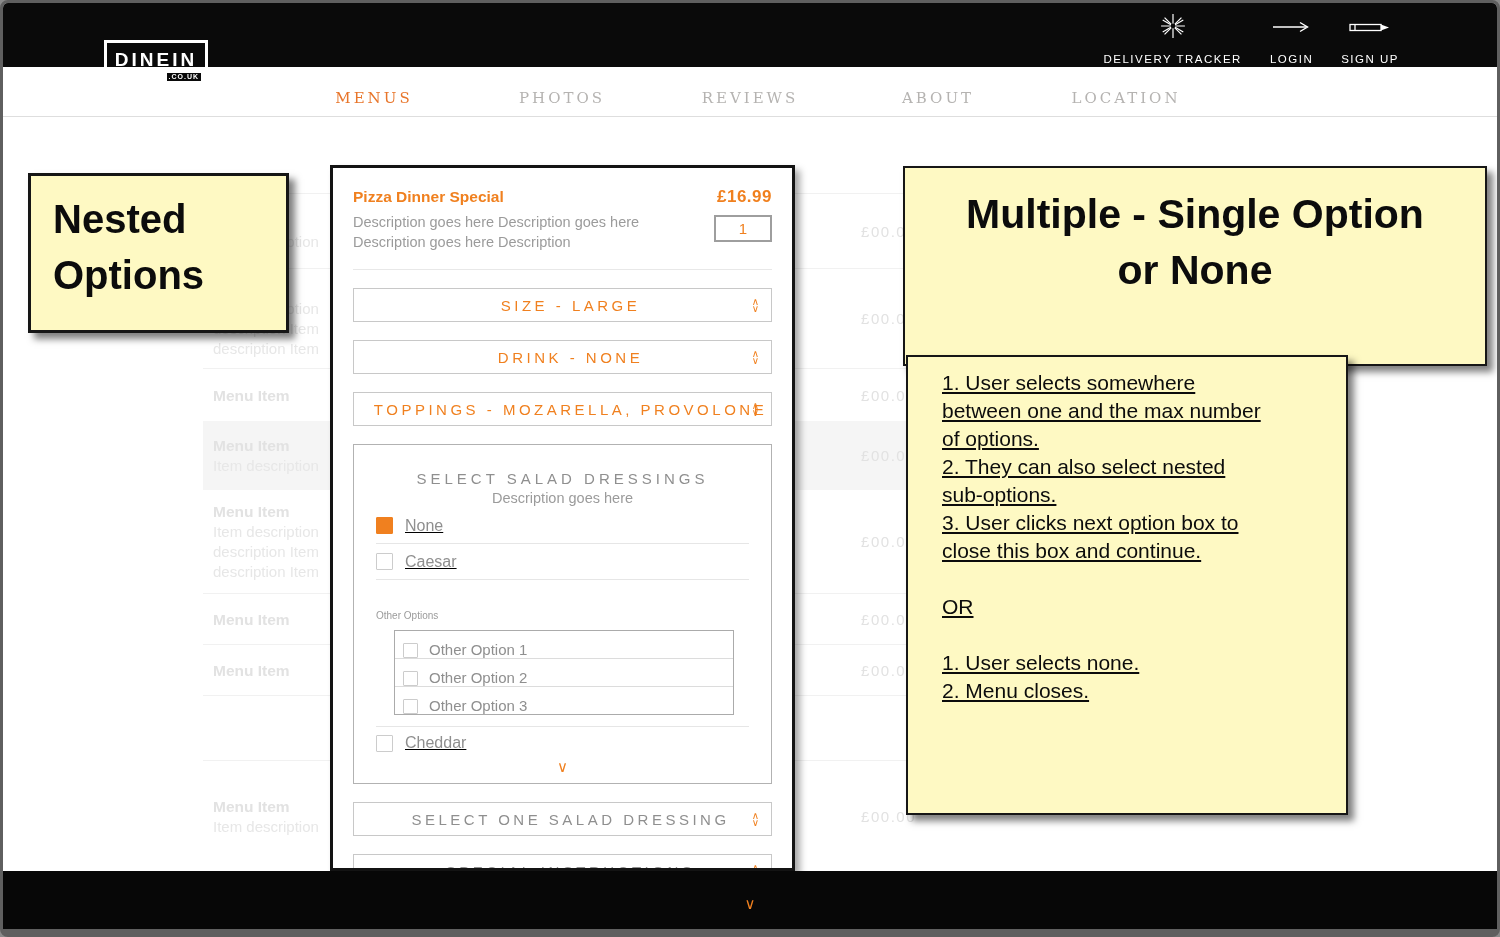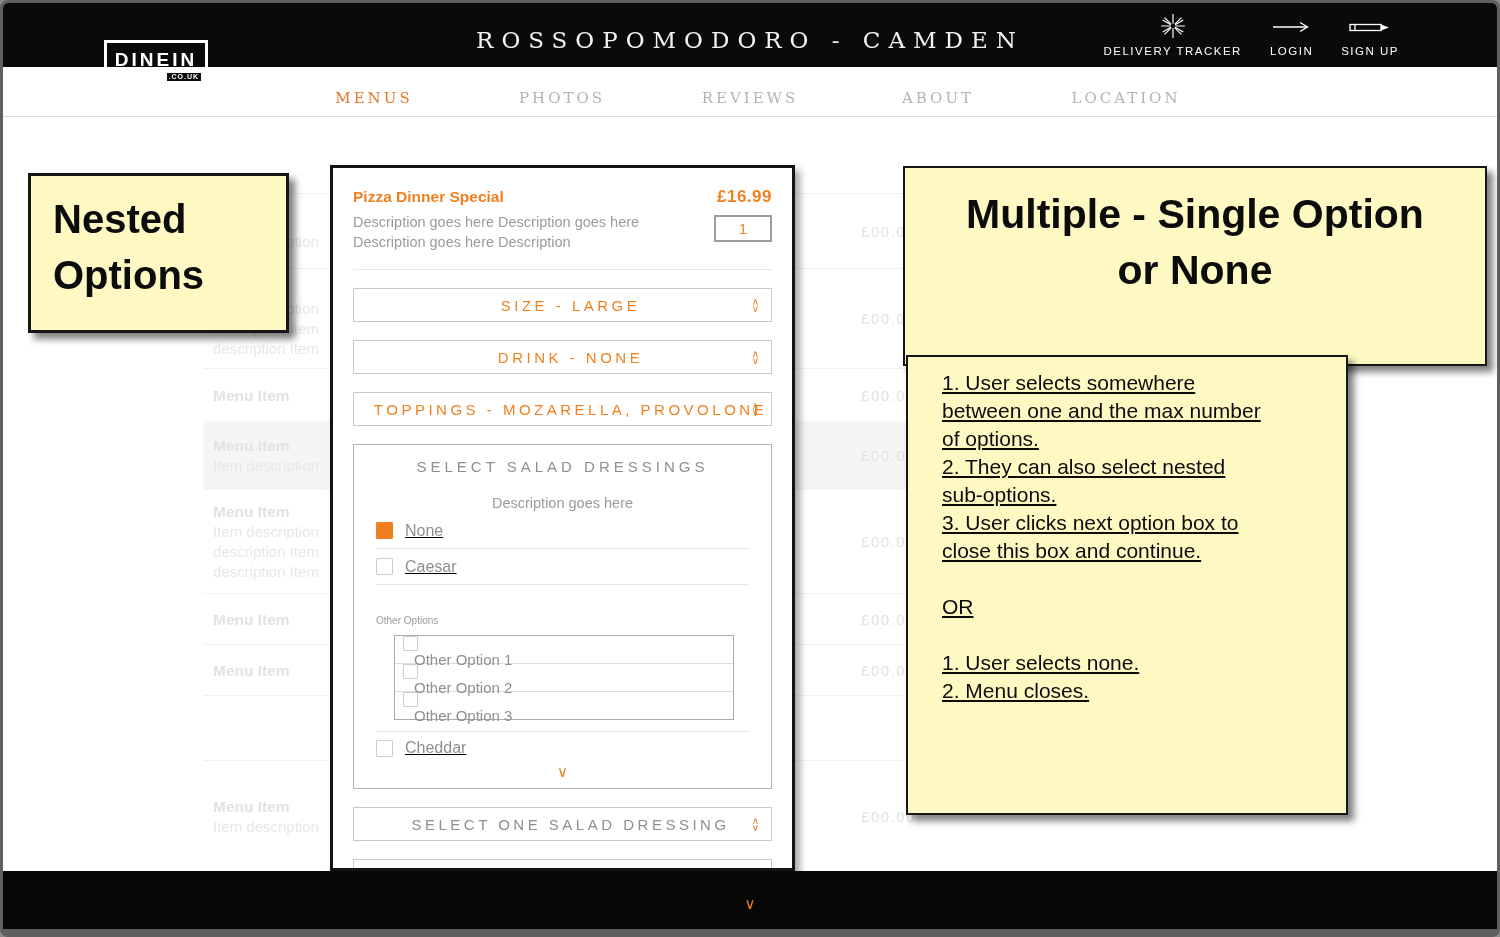--- a/index.html
+++ b/index.html
@@ -10,21 +10,21 @@
   
   .topbar{position:absolute;left:0;top:0;width:100%;height:64px;background:#0a0a0a;z-index:35;}
   .logo{position:absolute;left:101px;top:13px;width:104px;height:38px;border:3px solid #fff;
         box-sizing:border-box;color:#fff;text-align:center;font-weight:bold;font-size:19px;
         letter-spacing:3px;line-height:33px;cursor:pointer;margin-top:24px;}
   .logo .suffix{position:absolute;right:4px;bottom:-6px;font-size:7px;letter-spacing:1px;
         font-weight:bold;background:#0a0a0a;padding:0 2px;line-height:8px;}
   .resto-title{position:absolute;left:0;right:0;top:24px;text-align:center;color:#f2f2f2;
         font-family:"DejaVu Serif","Liberation Serif",serif;font-size:23px;letter-spacing:8px;}
   .top-actions{position:absolute;right:98px;top:10px;display:flex;align-items:flex-end;gap:28px;}
-  .top-action{display:flex;flex-direction:column;align-items:center;gap:6px;color:#fff;cursor:pointer;}
+  .top-action{display:flex;flex-direction:column;align-items:center;gap:14px;color:#fff;cursor:pointer;}
   .top-action .lbl{font-size:11.5px;letter-spacing:1.5px;white-space:nowrap;}
   .top-action svg{display:block;}
 
   
   .navbar{position:absolute;left:0;top:64px;width:100%;height:49px;background:#fff;
           border-bottom:1px solid #dedede;z-index:34;}
   .nav-inner{margin:0 auto;width:940px;display:flex;padding-top:22px;}
   .nav-tab{flex:1;text-align:center;font-family:"DejaVu Serif","Liberation Serif",serif;
            font-size:15px;letter-spacing:3px;color:#b5b3b1;cursor:pointer;}
   .nav-tab.active{color:#e8752a;}
@@ -52,32 +52,32 @@
   .m-hr{border:none;border-top:1px solid #e8e8e8;margin:17px 0 0 0;}
   .opt-bar{position:relative;margin-top:18px;height:34px;border:1px solid #c8c8c8;box-sizing:border-box;
            display:flex;align-items:center;justify-content:center;cursor:pointer;background:#fff;padding-left:16px;}
   .opt-bar .opt-label{font-size:15px;letter-spacing:3.5px;}
   .opt-bar.orange .opt-label{color:#f0801f;}
   .opt-bar.grey .opt-label{color:#8f8f8f;}
   .chev{position:absolute;right:12px;top:50%;transform:translateY(-50%);display:flex;
         flex-direction:column;align-items:center;}
   .chev i{font-style:normal;color:#f0801f;font-size:10px;line-height:7px;}
 
-  .panel{margin-top:18px;border:1px solid #b2b2b2;box-sizing:border-box;padding:12px 22px 6px 22px;}
+  .panel{margin-top:18px;border:1px solid #b2b2b2;box-sizing:border-box;padding:24px 22px 6px 22px;}
   .panel-title{text-align:center;color:#8f8f8f;font-size:15px;letter-spacing:4px;line-height:20px;}
-  .panel-desc{text-align:center;color:#9b9b9b;font-size:14.5px;margin-top:17px;line-height:19px;}
+  .panel-desc{text-align:center;color:#9b9b9b;font-size:14.5px;margin-top:0;line-height:19px;}
   .opt-row{display:flex;align-items:center;height:35px;cursor:pointer;text-decoration:underline;}
   .opt-row.bordered{border-bottom:1px solid #e6e6e6;}
   .cbx{width:17px;height:17px;border:1.5px solid #ccc;box-sizing:border-box;border-radius:1px;
        flex:0 0 auto;background:#fff;}
   .cbx.checked{background:#f0801f;border-color:#f0801f;}
   .opt-row .olbl{margin-left:12px;color:#8f8f8f;font-size:16px;}
   .subgroup-label{color:#9b9b9b;font-size:10px;margin-top:26px;line-height:19px;}
   .nested-box{margin:5px 0 0 18px;width:calc(100% - 33px);box-sizing:border-box;border:1px solid #ababab;}
-  .nested-row{display:flex;align-items:flex-start;height:27px;padding-left:8px;cursor:pointer;flex-direction:column;}
+  .nested-row{display:flex;align-items:flex-end;height:27px;padding-left:8px;cursor:pointer;}
   .nested-row.bordered{border-bottom:1px solid #dcdcdc;}
   .nested-row .cbx{width:15px;height:15px;}
   .nested-row .olbl{margin-left:11px;font-size:15px;color:#8f8f8f;}
   .panel-div{border-top:1px solid #e6e6e6;margin-top:11px;}
   .panel-more{text-align:center;color:#f0801f;font-size:15px;height:18px;line-height:16px;cursor:pointer;}
 
   
   .footerbar{position:absolute;left:0;top:868px;width:100%;height:62px;background:#070707;z-index:30;}
   .footer-chev{text-align:center;color:#f0801f;font-size:15px;padding-top:24px;cursor:pointer;}
 
@@ -239,21 +239,20 @@
           </span>
     </div>
 
   </div>
 
   <div class="topbar">
     <div class="logo">
       <span>DINEIN</span>
       <span class="suffix">.CO.UK</span>
     </div>
-    <div class="resto-title">ROSSOPOMODORO - CAMDEN</div>
     <div class="top-actions">
       <div class="top-action">
         <span>
           <svg width="26" height="26" viewBox="0 0 24 24" fill="none" stroke="#ffffff" stroke-width="1.1">
             <line x1="12" y1="1" x2="12" y2="23"></line>
                 <line x1="1" y1="12" x2="23" y2="12"></line>
             <line x1="4.2" y1="4.2" x2="19.8" y2="19.8"></line>
                 <line x1="19.8" y1="4.2" x2="4.2" y2="19.8"></line>
             <line x1="2.5" y1="6.5" x2="21.5" y2="17.5"></line>
                 <line x1="21.5" y1="6.5" x2="2.5" y2="17.5"></line>

